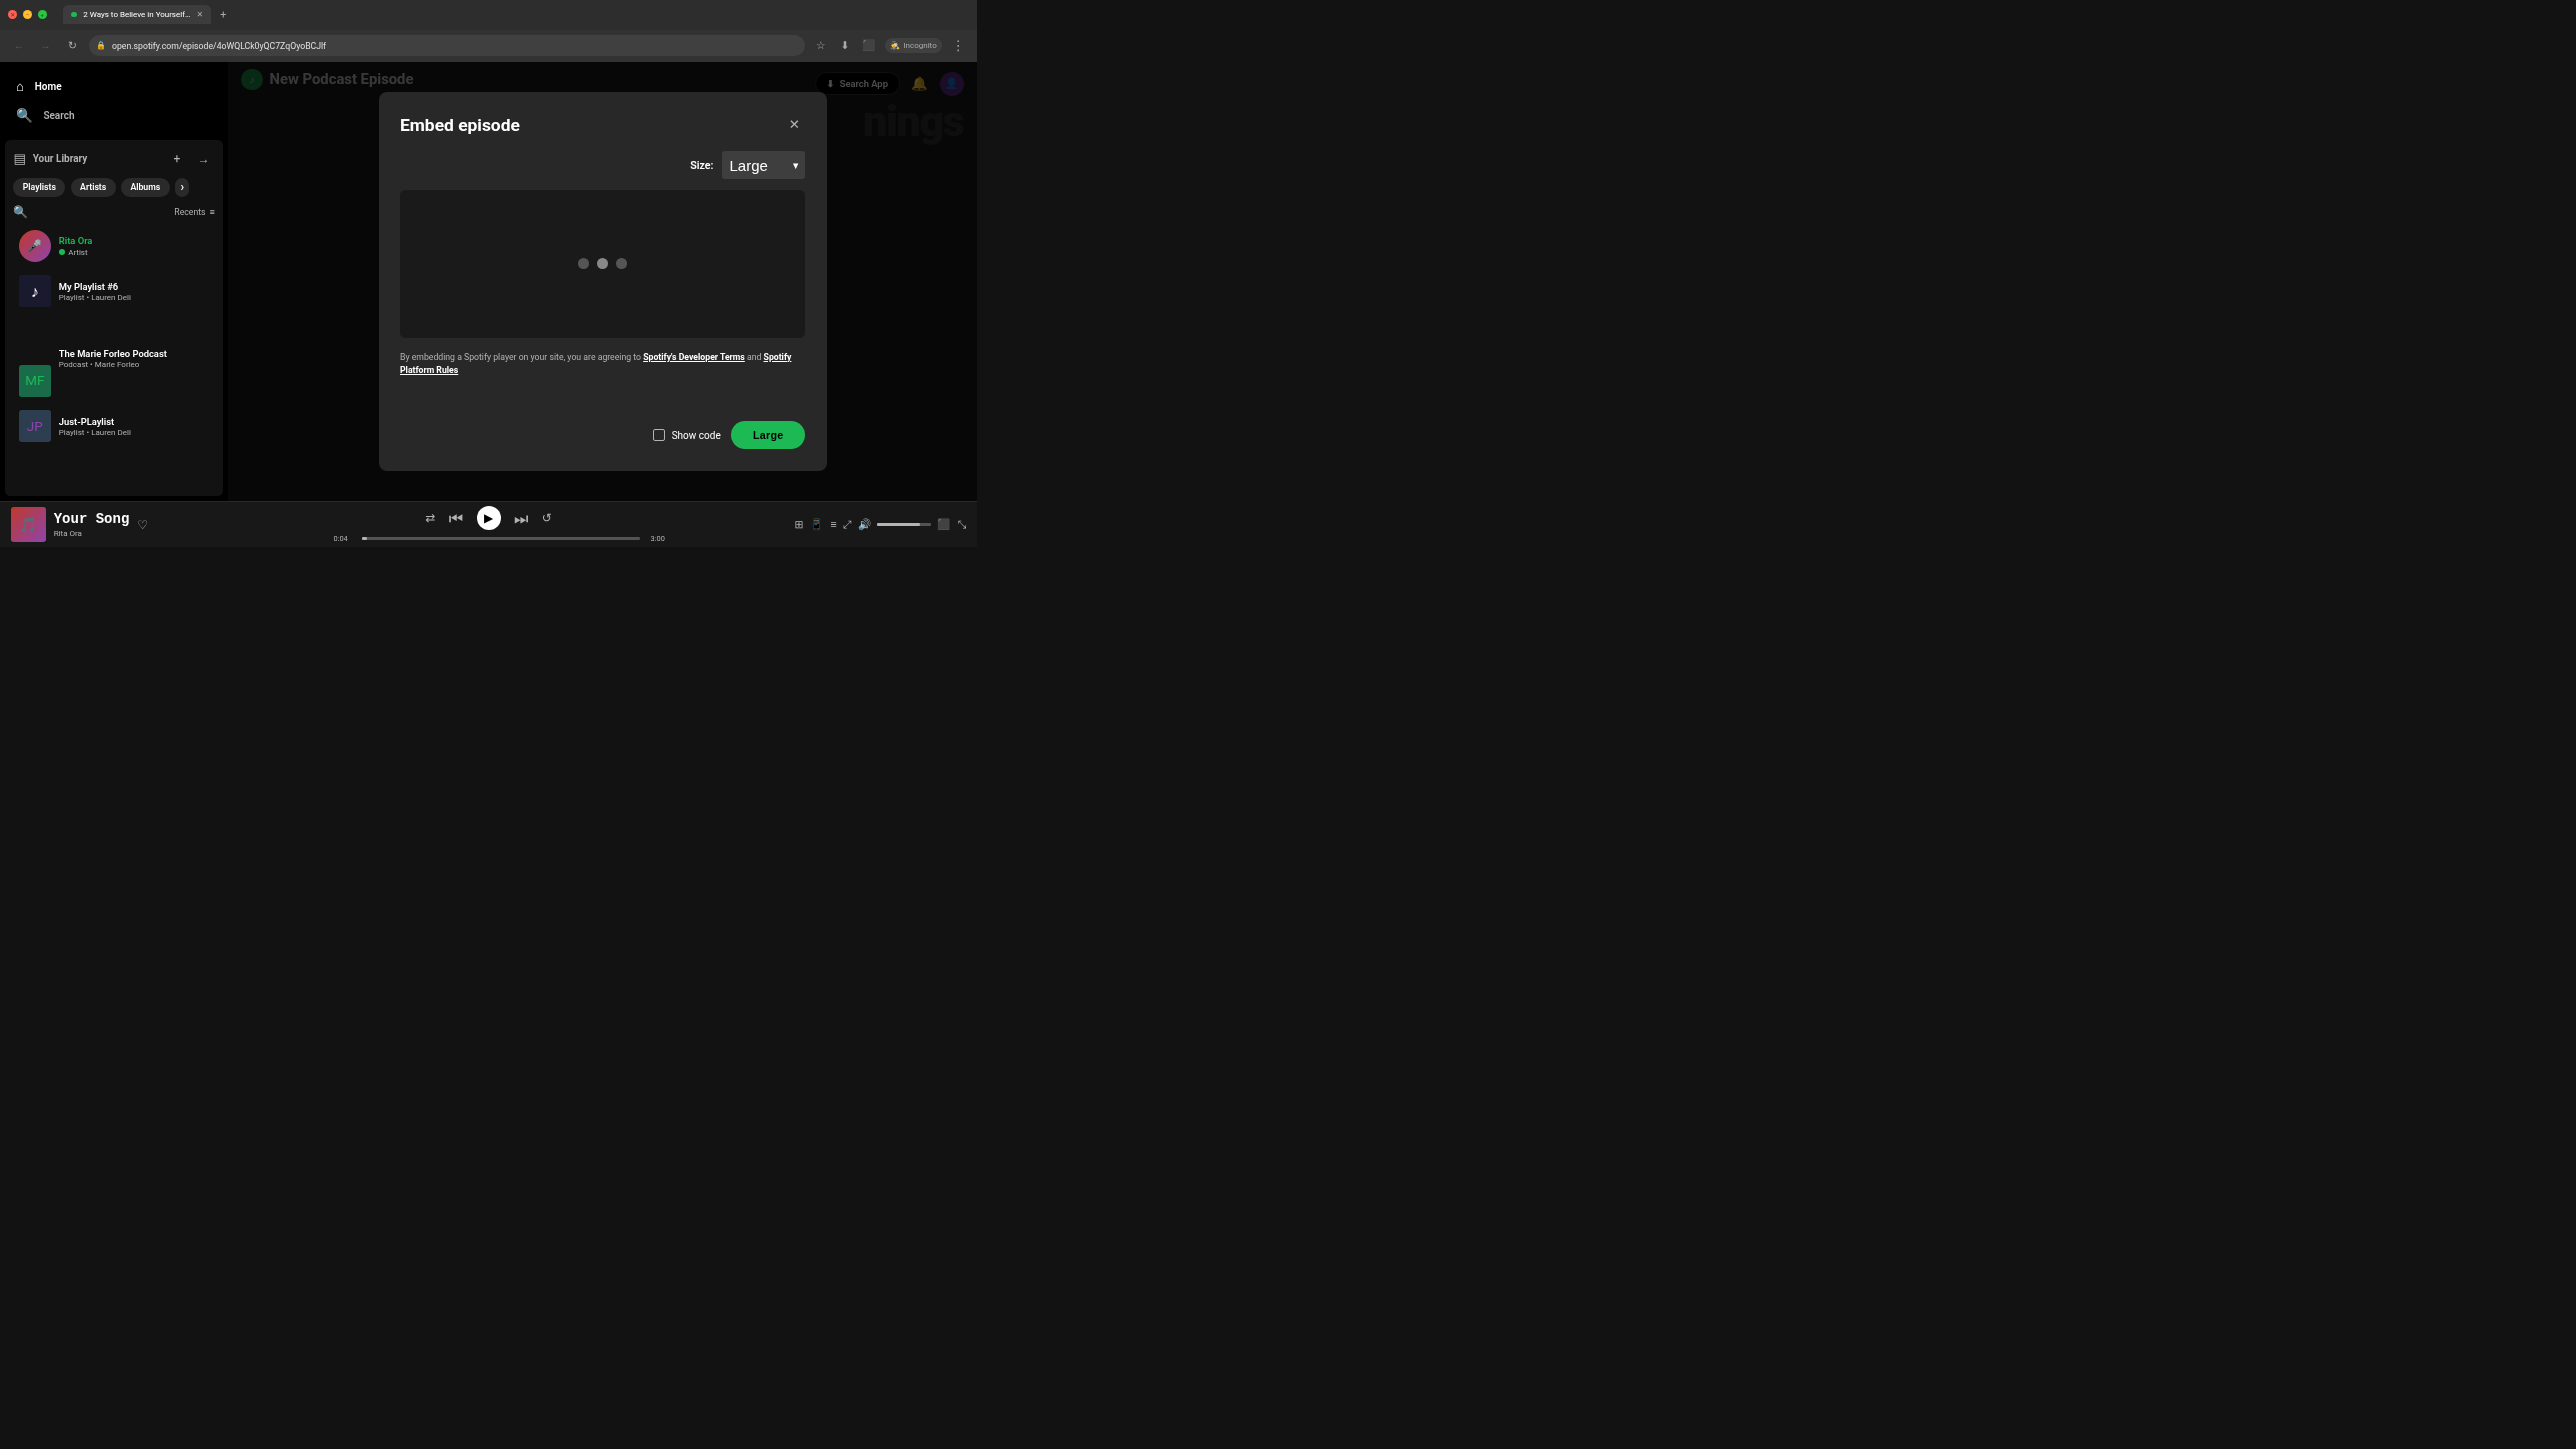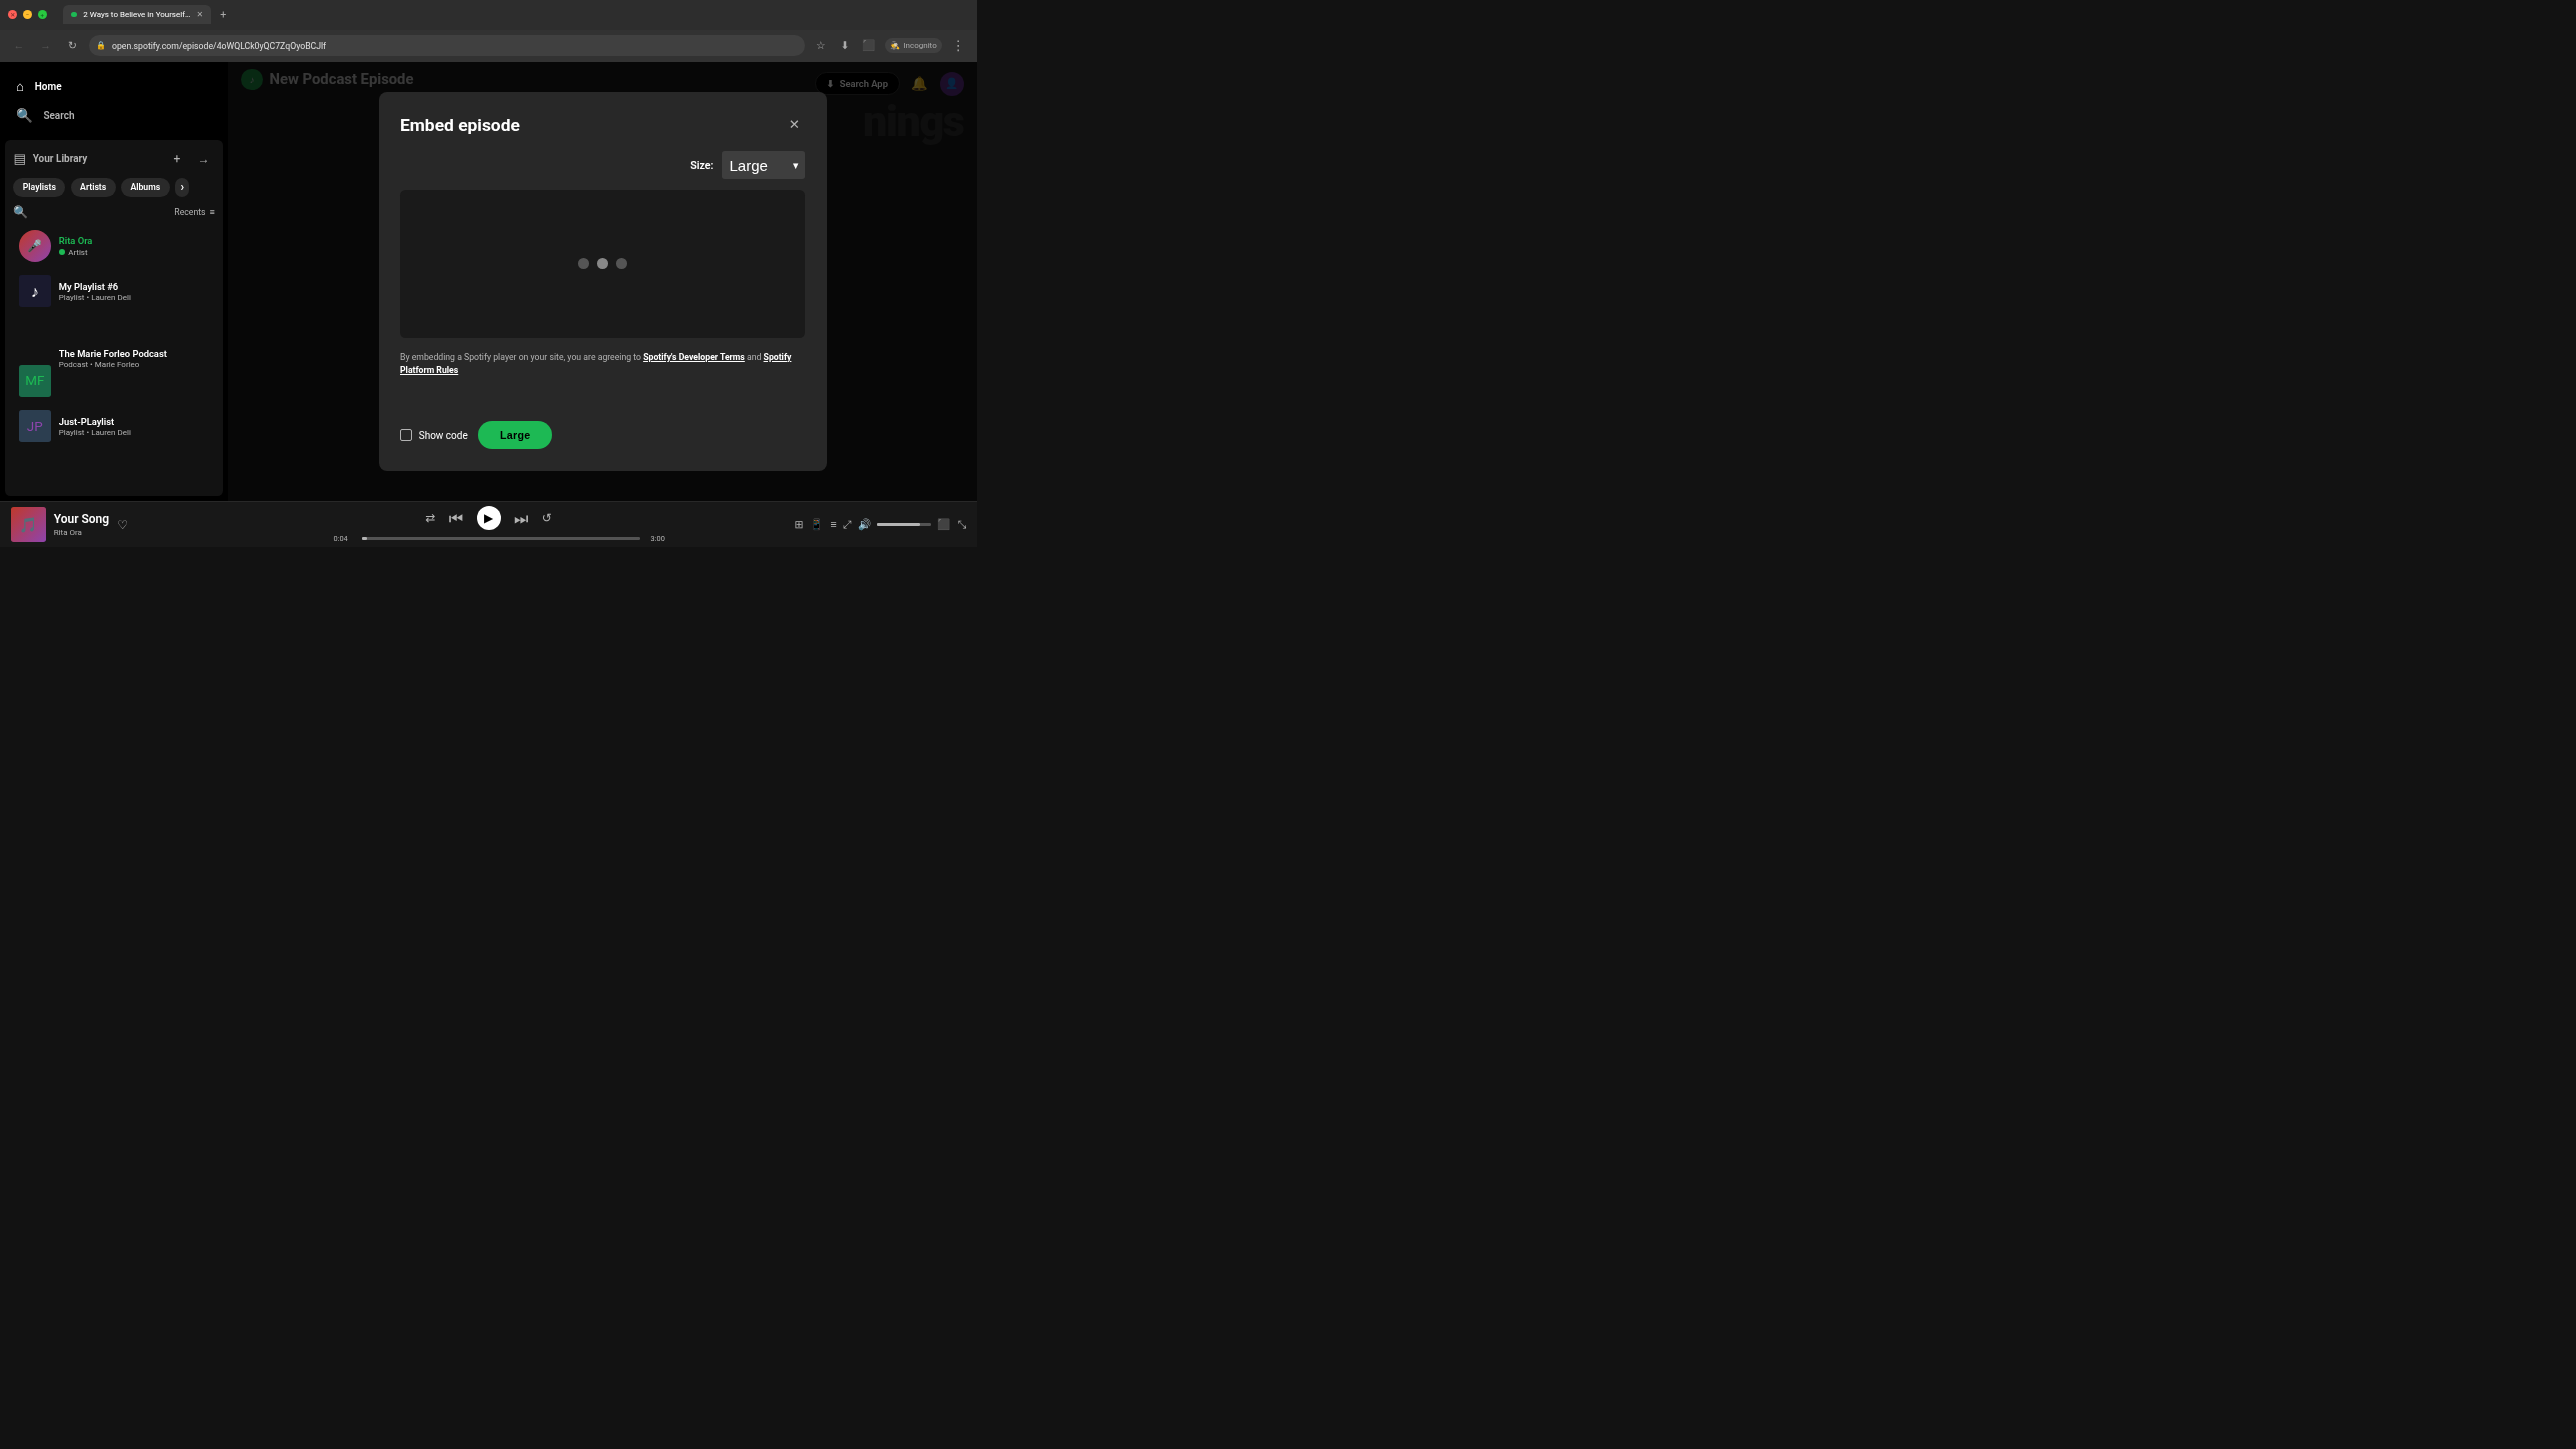--- a/index.html
+++ b/index.html
@@ -499,21 +499,21 @@
     .terms-link {
       color: #fff;
       font-weight: 700;
       text-decoration: underline;
       cursor: pointer;
     }
 
     .modal-footer {
       display: flex;
       align-items: center;
-      justify-content: flex-start;
+      justify-content: flex-end;
       gap: 10.7px;
       margin-top: 44px;
     }
     .show-code-wrapper {
       display: flex;
       align-items: center;
       gap: 6.7px;
     }
     .checkbox {
       width: 12px;
@@ -562,23 +562,24 @@
     }
     .player-thumb {
       width: 35px;
       height: 35px;
       border-radius: 2.7px;
       background: #333;
       overflow: hidden;
       flex-shrink: 0;
     }
     .player-track-name {
-      font-size: 12px;
+      font-size: 14px;
       font-weight: 600;
       color: #fff;
+      font-family: Liberation Mono, monospace;
     }
     .player-track-artist {
       font-size: 8px;
       color: #b3b3b3;
       margin-top: 1.3px;
     }
     .heart-btn {
       color: #b3b3b3;
       font-size: 12px;
       cursor: pointer;

